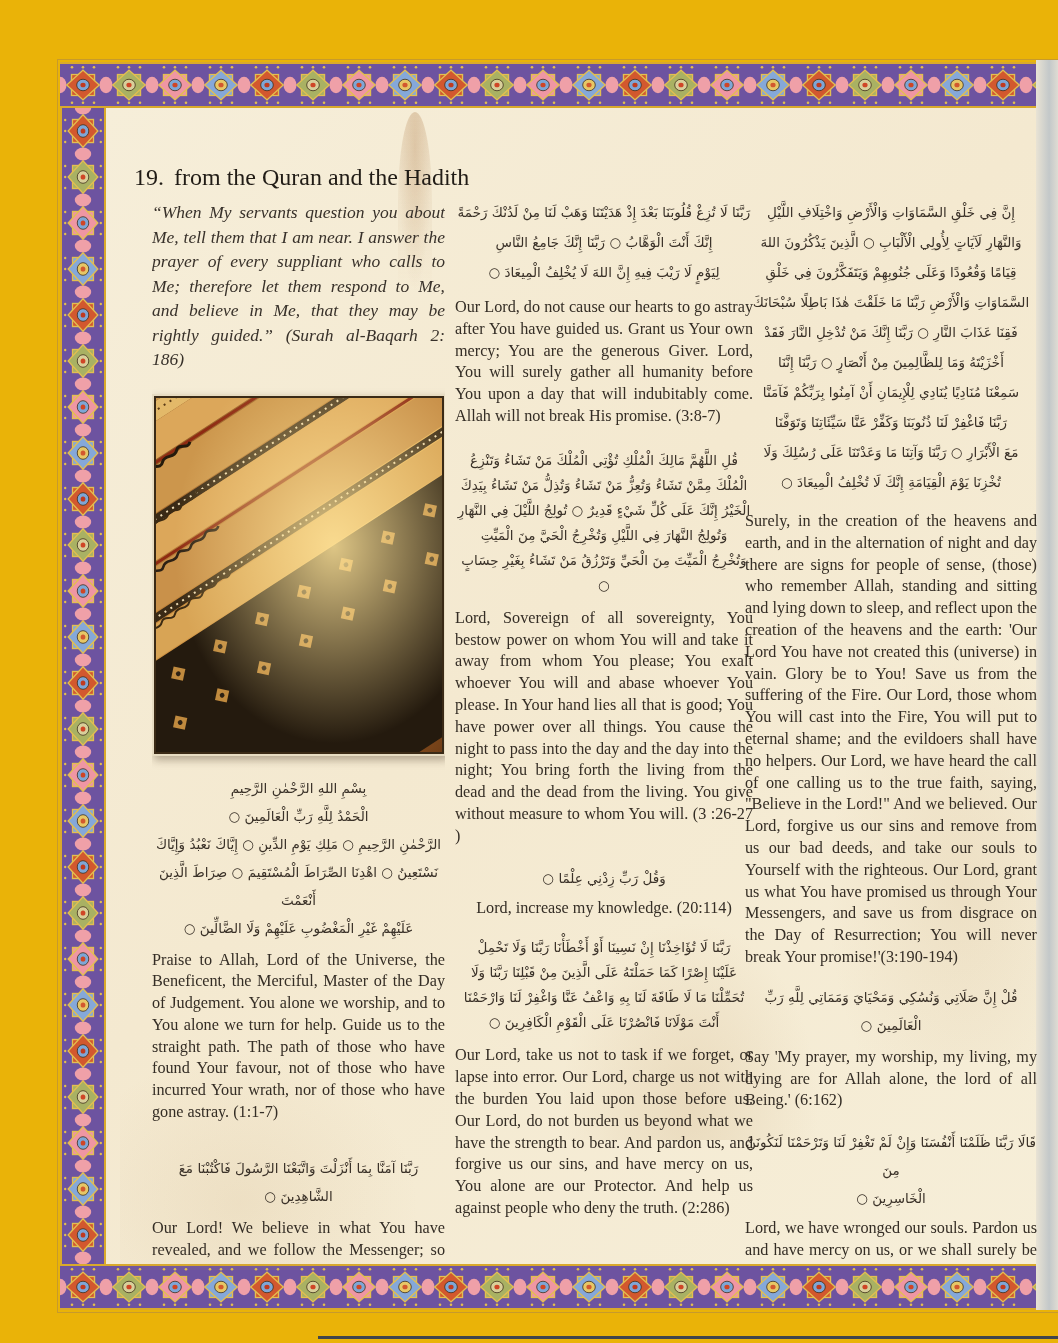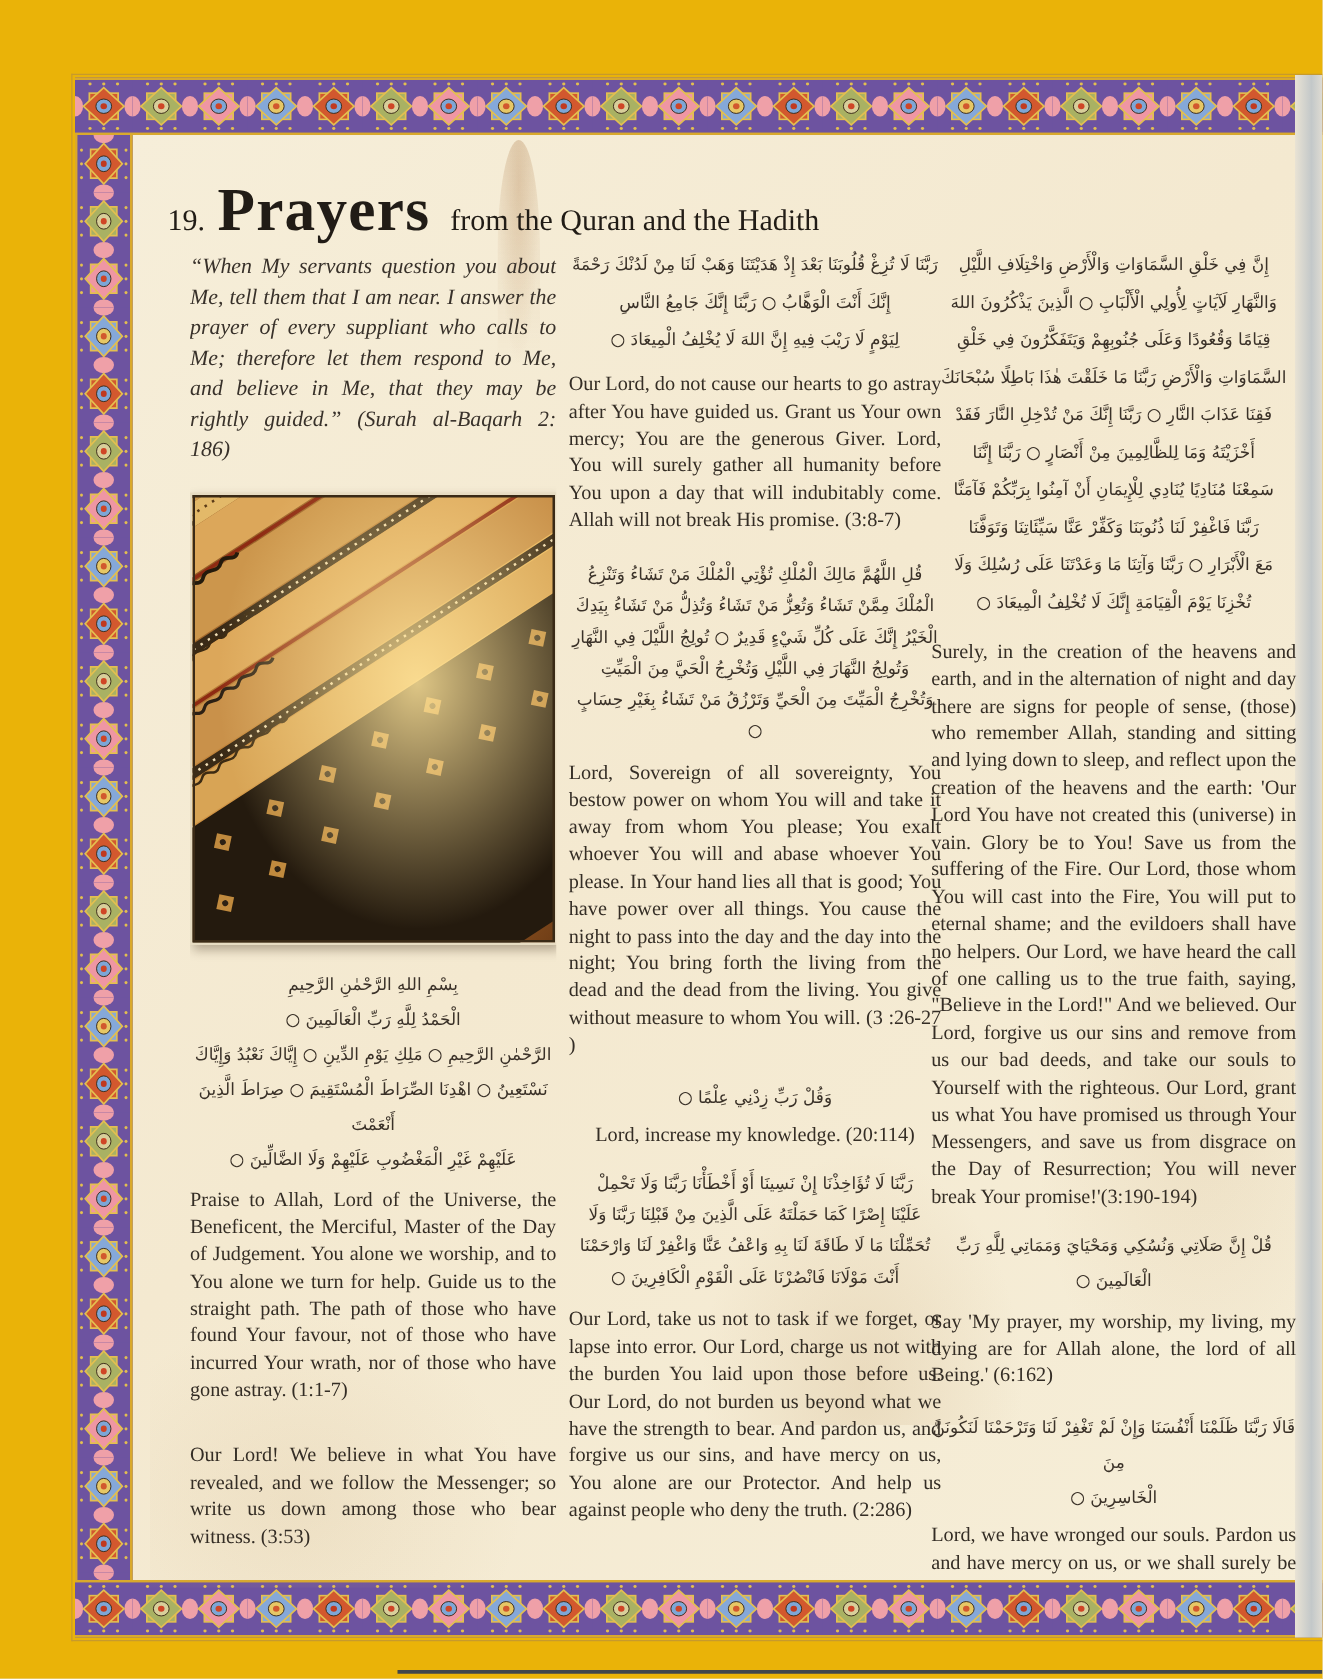--- a/index.html
+++ b/index.html
@@ -1261,21 +1261,20 @@
   <div class="wm wm-minaret"></div>
   <div class="wm wm-dome1"></div>
   <div class="wm wm-dome2"></div>
   <div class="wm wm-dome3"></div>
 
   <div class="paper-right"></div>
   <div class="scan-bottom-line"></div>
 
   <div class="title-row">
     <span class="t-num">19.</span>
-    <span class="t-main">Prayers</span>
     <span class="t-sub">from the Quran and the Hadith</span>
   </div>
 
   <div class="col col1">
     <div class="quote" style="margin-bottom:22px;">“When My servants question you about Me, tell them that I am near. I answer the prayer of every suppliant who calls to Me; therefore let them respond to Me, and believe in Me, that they may be rightly guided.” (Surah al-Baqarh 2: 186)</div>
 
     <div class="manuscript">
       <svg width="290" height="358" viewBox="0 0 290 358">
         <defs>
           <linearGradient id="amber" x1="0" y1="0" x2="1" y2="1">
@@ -1374,20 +1373,22 @@
         <rect x="1" y="1" width="288" height="356" fill="none" stroke="#3a2a16" stroke-width="2"></rect>
       </svg>
     </div>
 
     <div class="ar" style="margin-bottom:8px;">بِسْمِ اللهِ الرَّحْمٰنِ الرَّحِيمِ
 الْحَمْدُ لِلَّهِ رَبِّ الْعَالَمِينَ ○
 الرَّحْمٰنِ الرَّحِيمِ ○ مَلِكِ يَوْمِ الدِّينِ ○ إِيَّاكَ نَعْبُدُ وَإِيَّاكَ
 نَسْتَعِينُ ○ اهْدِنَا الصِّرَاطَ الْمُسْتَقِيمَ ○ صِرَاطَ الَّذِينَ أَنْعَمْتَ
 عَلَيْهِمْ غَيْرِ الْمَغْضُوبِ عَلَيْهِمْ وَلَا الضَّالِّينَ ○</div>
     <div class="eng" style="margin-bottom:30px;">Praise to Allah, Lord of the Universe, the Beneficent, the Merciful, Master of the Day of Judgement. You alone we worship, and to You alone we turn for help. Guide us to the straight path. The path of those who have found Your favour, not of those who have incurred Your wrath, nor of those who have gone astray. (1:1-7)</div>
+    <div class="ar" style="margin-bottom:8px;">رَبَّنَا آمَنَّا بِمَا أَنْزَلْتَ وَاتَّبَعْنَا الرَّسُولَ فَاكْتُبْنَا مَعَ
+الشَّاهِدِينَ ○</div>
     <div class="eng">Our Lord! We believe in what You have revealed, and we follow the Messenger; so write us down among those who bear witness. (3:53)</div>
   </div>
 
   <div class="col col2">
     <div class="ar ar-wide" style="margin-bottom:10px;">رَبَّنَا لَا تُزِغْ قُلُوبَنَا بَعْدَ إِذْ هَدَيْتَنَا وَهَبْ لَنَا مِنْ لَدُنْكَ رَحْمَةً
 إِنَّكَ أَنْتَ الْوَهَّابُ ○ رَبَّنَا إِنَّكَ جَامِعُ النَّاسِ
 لِيَوْمٍ لَا رَيْبَ فِيهِ إِنَّ اللهَ لَا يُخْلِفُ الْمِيعَادَ ○</div>
     <div class="eng" style="margin-bottom:20px;">Our Lord, do not cause our hearts to go astray after You have guided us. Grant us Your own mercy; You are the generous Giver. Lord, You will surely gather all humanity before You upon a day that will indubitably come. Allah will not break His promise. (3:8-7)</div>
     <div class="ar ar-tight" style="margin-bottom:10px;">قُلِ اللَّهُمَّ مَالِكَ الْمُلْكِ تُؤْتِي الْمُلْكَ مَنْ تَشَاءُ وَتَنْزِعُ
 الْمُلْكَ مِمَّنْ تَشَاءُ وَتُعِزُّ مَنْ تَشَاءُ وَتُذِلُّ مَنْ تَشَاءُ بِيَدِكَ

